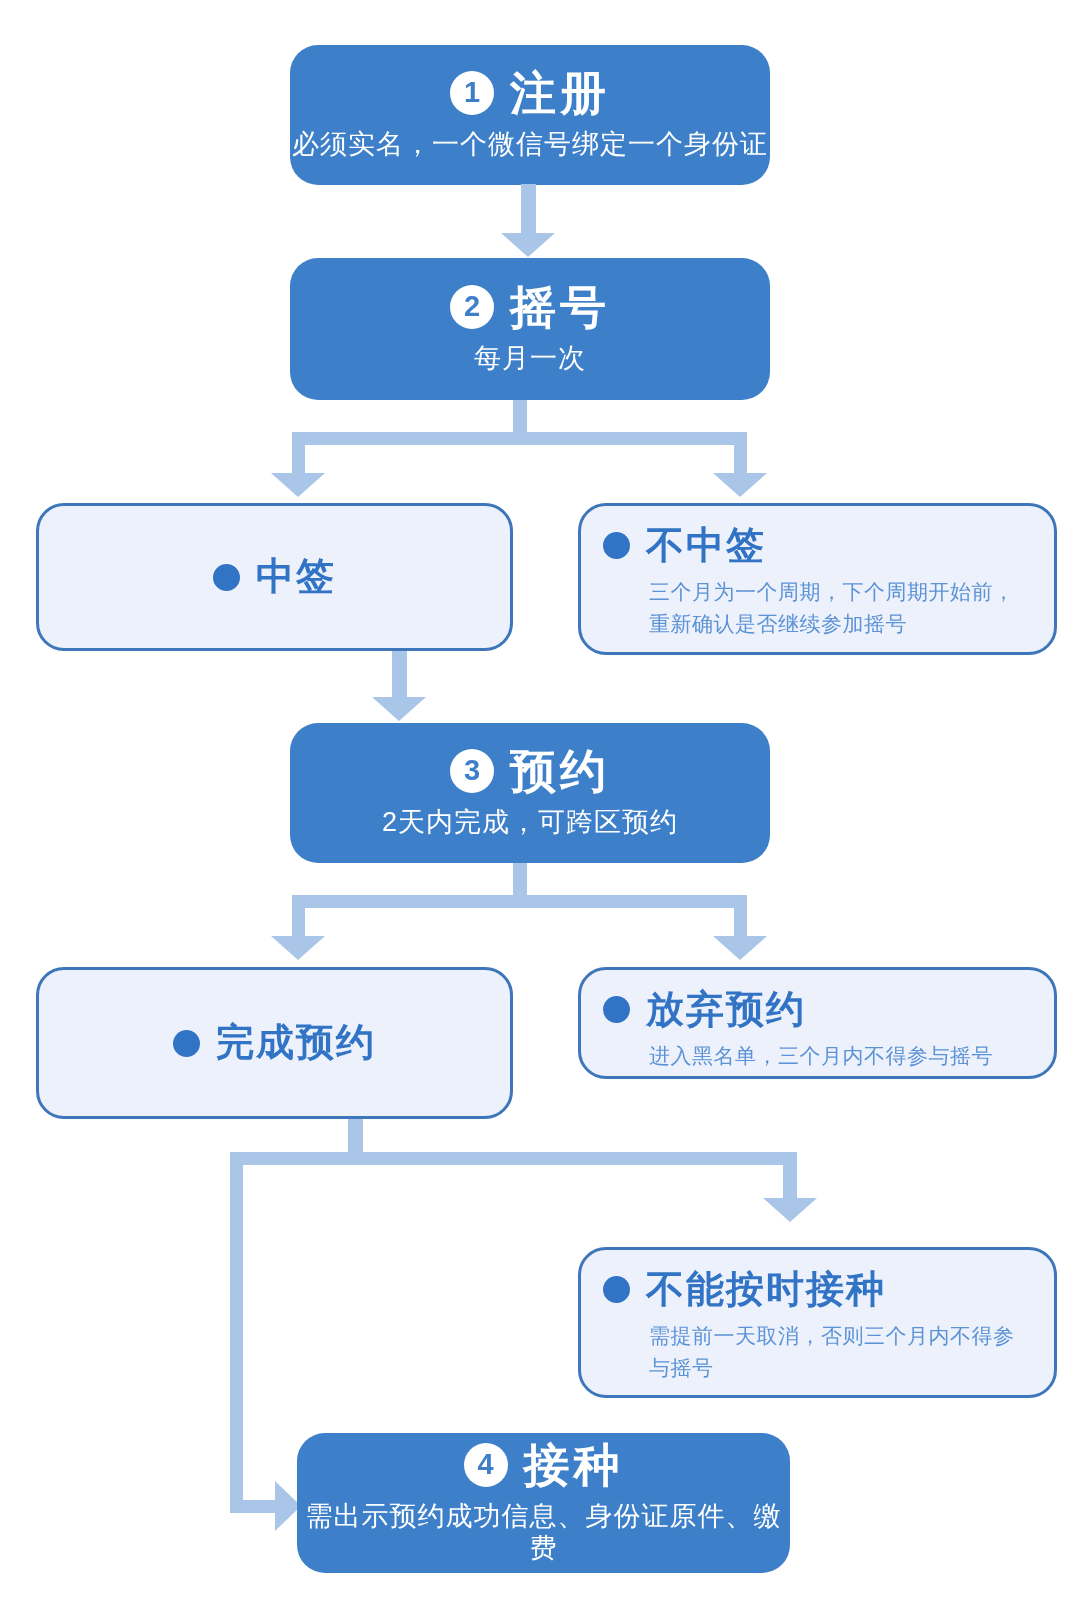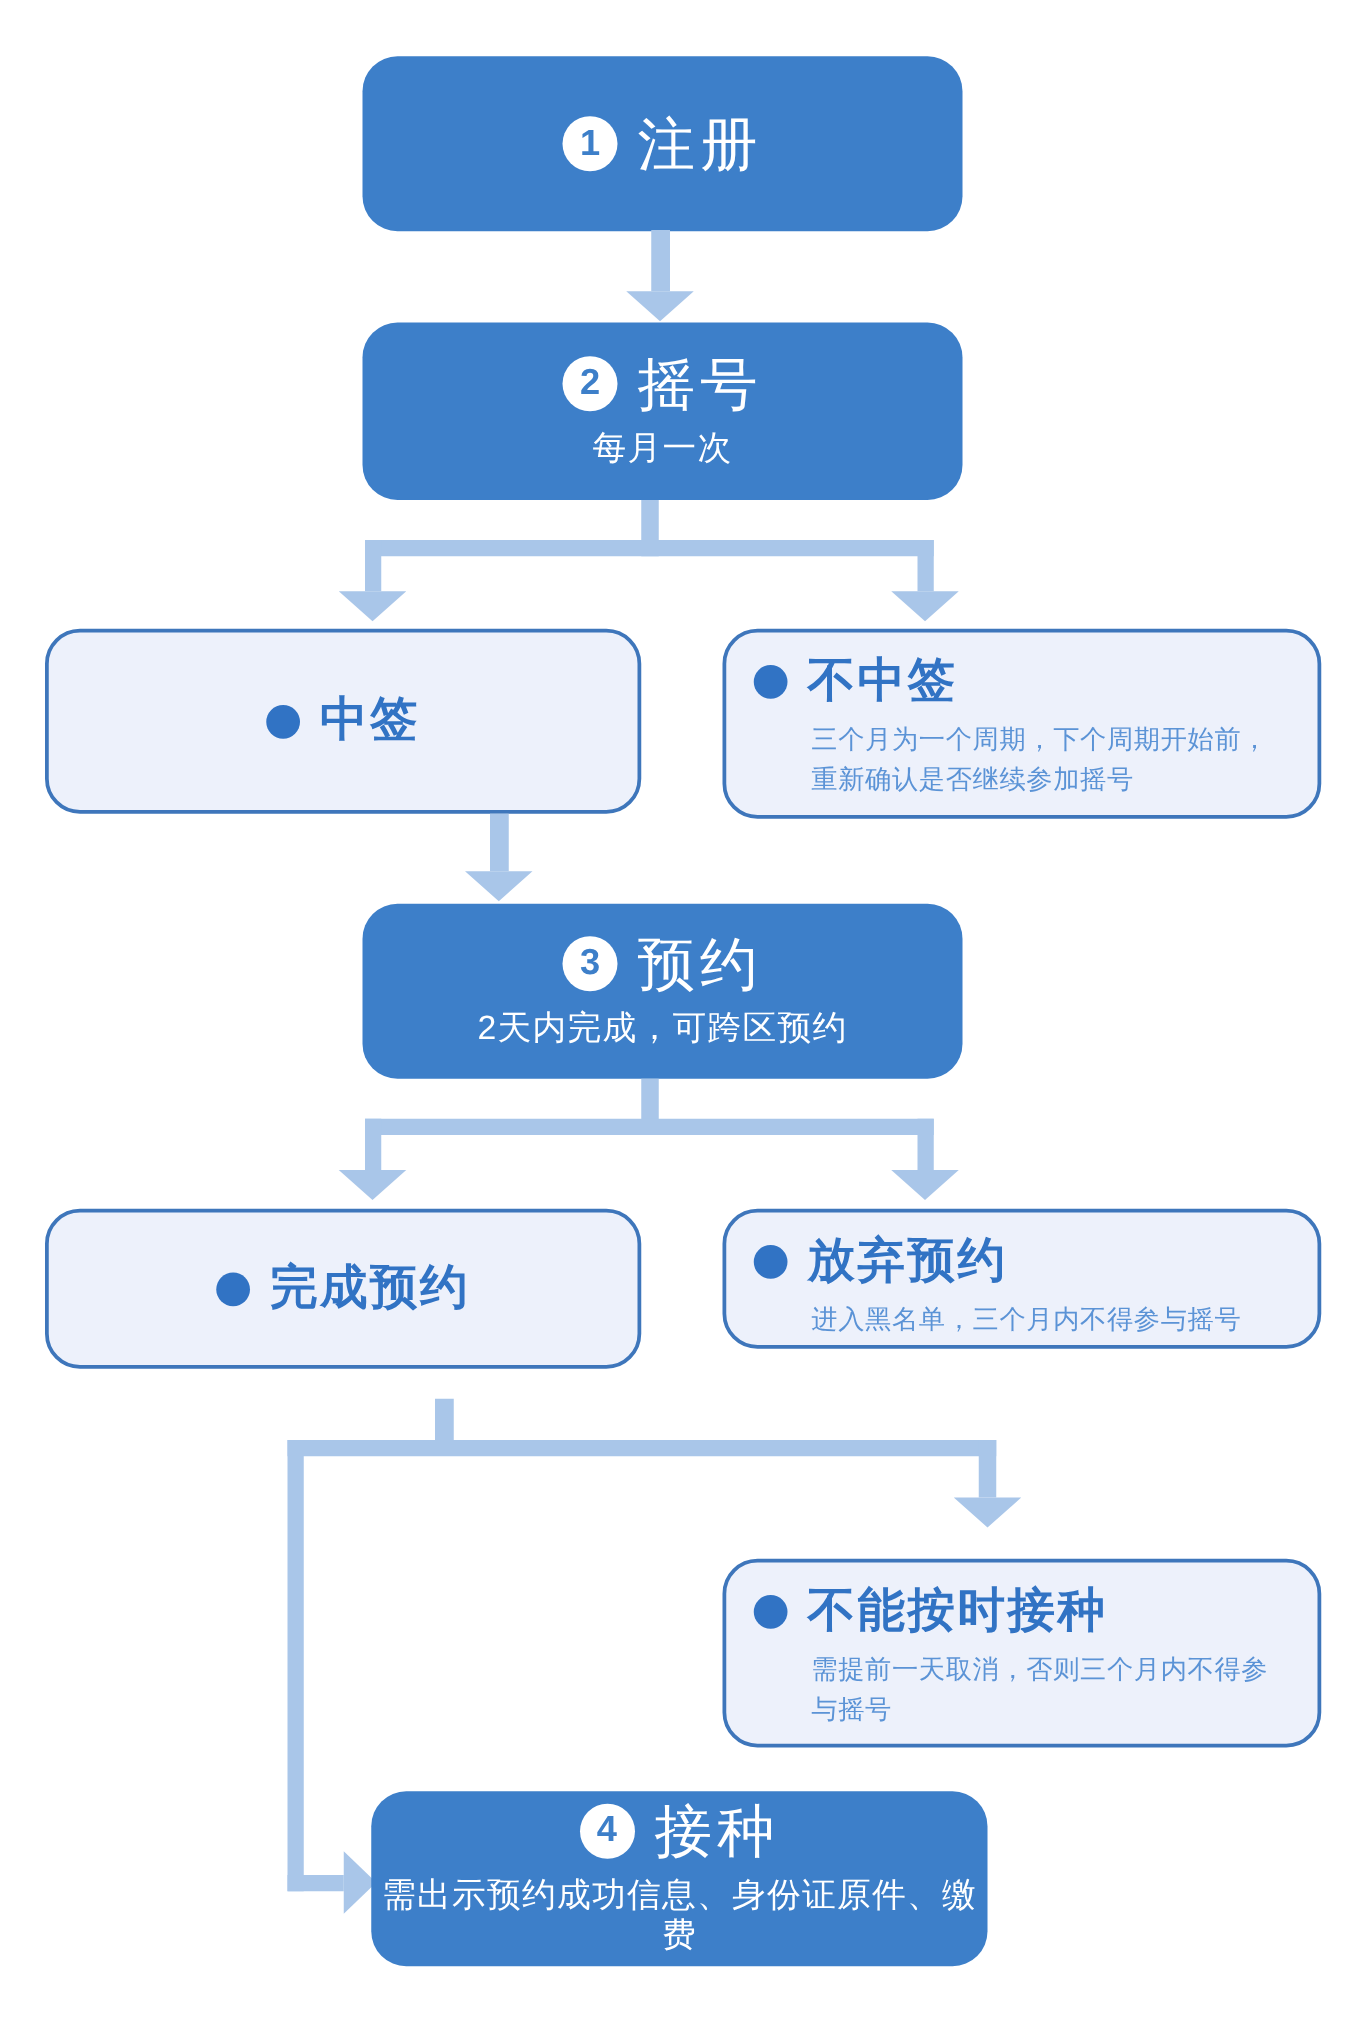--- a/index.html
+++ b/index.html
@@ -23,21 +23,21 @@
     position:absolute;background:var(--box-blue);border-radius:28px;
     display:flex;flex-direction:column;align-items:center;justify-content:center;
     gap:12px;color:var(--step-text);
   }
   .step-title-row{display:flex;align-items:center;gap:16px;}
   .num-badge{
     width:44px;height:44px;border-radius:50%;background:#ffffff;
     color:var(--box-blue);font-weight:bold;font-size:29px;
     display:flex;align-items:center;justify-content:center;flex:0 0 auto;
   }
-  .step-title{font-size:46px;font-weight:normal;letter-spacing:4px;line-height:1;}
+  .step-title{font-size:46px;font-weight:bold;letter-spacing:4px;line-height:1;}
   .step-sub{font-size:27px;letter-spacing:1px;line-height:1.2;text-align:center;}
   
   .outcome{
     position:absolute;background:var(--light-bg);
     border:3px solid var(--light-border);border-radius:28px;
     box-sizing:border-box;padding:16px 22px 0 22px;
   }
   .outcome.centered{display:flex;align-items:center;justify-content:center;padding:0;}
   .outcome-head{display:flex;align-items:center;gap:16px;}
   .dot{
@@ -68,20 +68,21 @@
 </head>
 <body>
 
 <div class="canvas">
 
   <section class="step" style="left:290px;top:45px;width:480px;height:140px;">
     <div class="step-title-row">
       <span class="num-badge">1</span>
       <span class="step-title">注册</span>
     </div>
+    <div class="step-sub">必须实名，一个微信号绑定一个身份证</div>
   </section>
 
   <div class="seg" style="left:521px;top:184px;width:15px;height:49px;"></div>
   <div class="arr-down" style="left:501px;top:233px;"></div>
 
   <section class="step" style="left:290px;top:258px;width:480px;height:142px;">
     <div class="step-title-row">
       <span class="num-badge">2</span>
       <span class="step-title">摇号</span>
     </div>
@@ -121,21 +122,21 @@
     <div class="step-sub">2天内完成，可跨区预约</div>
   </section>
 
   <div class="seg" style="left:513px;top:863px;width:14px;height:45px;"></div>
   <div class="seg" style="left:292px;top:895px;width:455px;height:13px;"></div>
   <div class="seg" style="left:292px;top:895px;width:13px;height:41px;"></div>
   <div class="arr-down" style="left:271px;top:936px;"></div>
   <div class="seg" style="left:734px;top:895px;width:13px;height:41px;"></div>
   <div class="arr-down" style="left:713px;top:936px;"></div>
 
-  <section class="outcome centered" style="left:36px;top:967px;width:477px;height:128px;">
+  <section class="outcome centered" style="left:36px;top:967px;width:477px;height:152px;">
     <div class="outcome-head">
       <span class="dot"></span>
       <span class="outcome-label">完成预约</span>
     </div>
   </section>
 
   <section class="outcome" style="left:578px;top:967px;width:479px;height:112px;">
     <div class="outcome-head">
       <span class="dot"></span>
       <span class="outcome-label">放弃预约</span>

